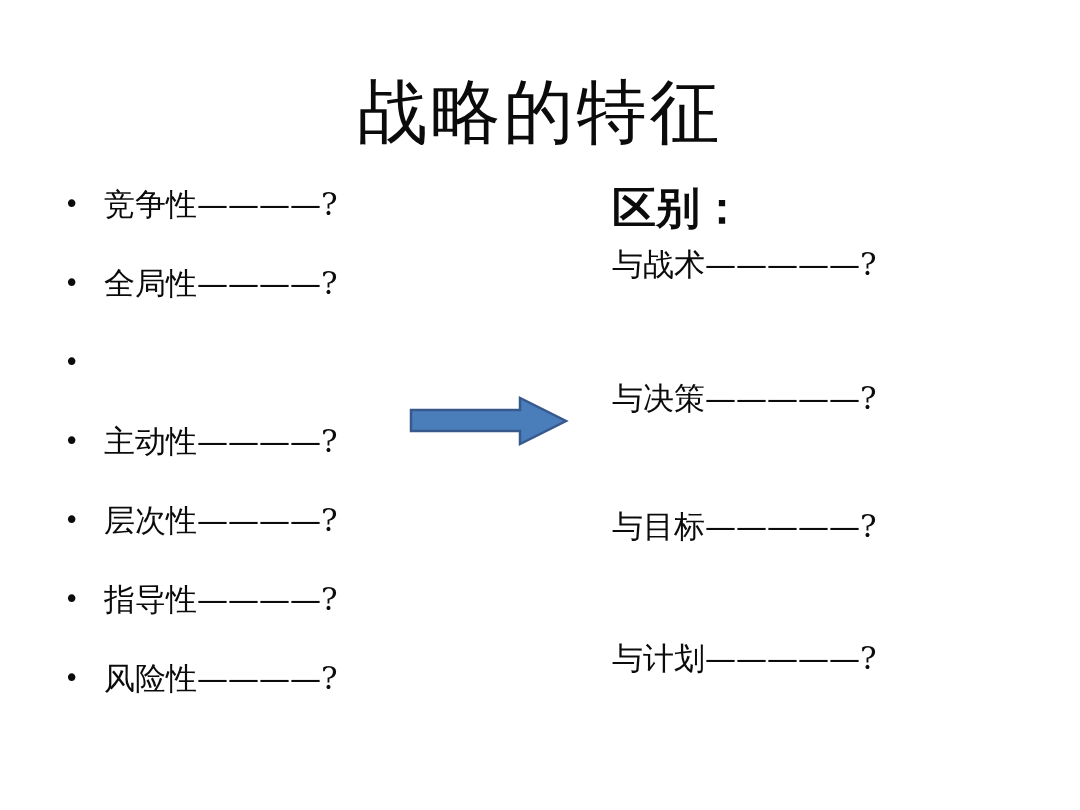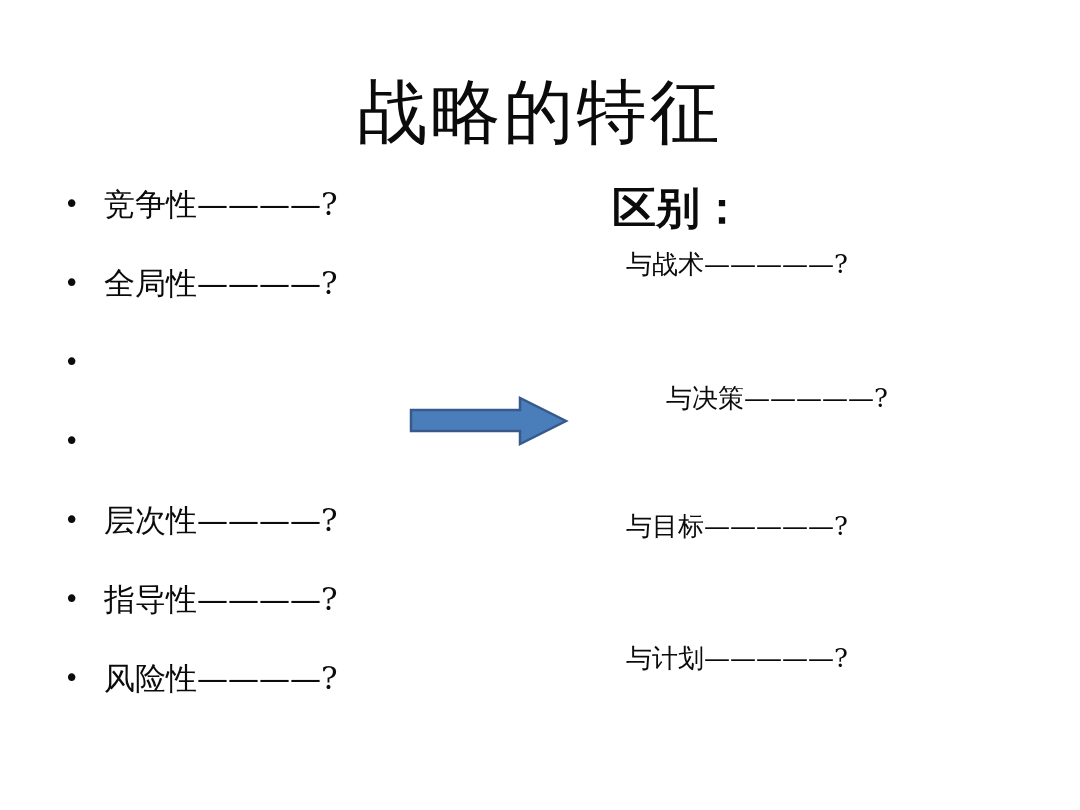--- a/index.html
+++ b/index.html
@@ -62,27 +62,27 @@
     left: 612px;
     top: 180px;
     font-size: 44px;
     font-weight: 700;
     line-height: 56px;
     white-space: nowrap;
     text-align: center;
   }
   .right-item {
     position: absolute;
-    left: 626px;
-    font-size: 26px;
+    left: 612px;
+    font-size: 31px;
     line-height: 40px;
     white-space: nowrap;
   }
   .right-item-0 { top: 244px; }
-  .right-item-1 { top: 378px; margin-left: 40px; }
+  .right-item-1 { top: 378px; }
   .right-item-2 { top: 506px; text-align: right; }
   .right-item-3 { top: 638px; }
 </style>
 </head>
 <body>
 
 <div class="slide">
 
   <div class="slide-title">战略的特征</div>
 
@@ -93,20 +93,21 @@
     </li>
     <li class="bullet-item">
       <span class="bullet-glyph">•</span>
       <span>全局性————?</span>
     </li>
     <li class="bullet-item">
       <span class="bullet-glyph">•</span>
     </li>
     <li class="bullet-item">
       <span class="bullet-glyph">•</span>
+      <span>主动性————?</span>
     </li>
     <li class="bullet-item">
       <span class="bullet-glyph">•</span>
       <span>层次性————?</span>
     </li>
     <li class="bullet-item">
       <span class="bullet-glyph">•</span>
       <span>指导性————?</span>
     </li>
     <li class="bullet-item">

